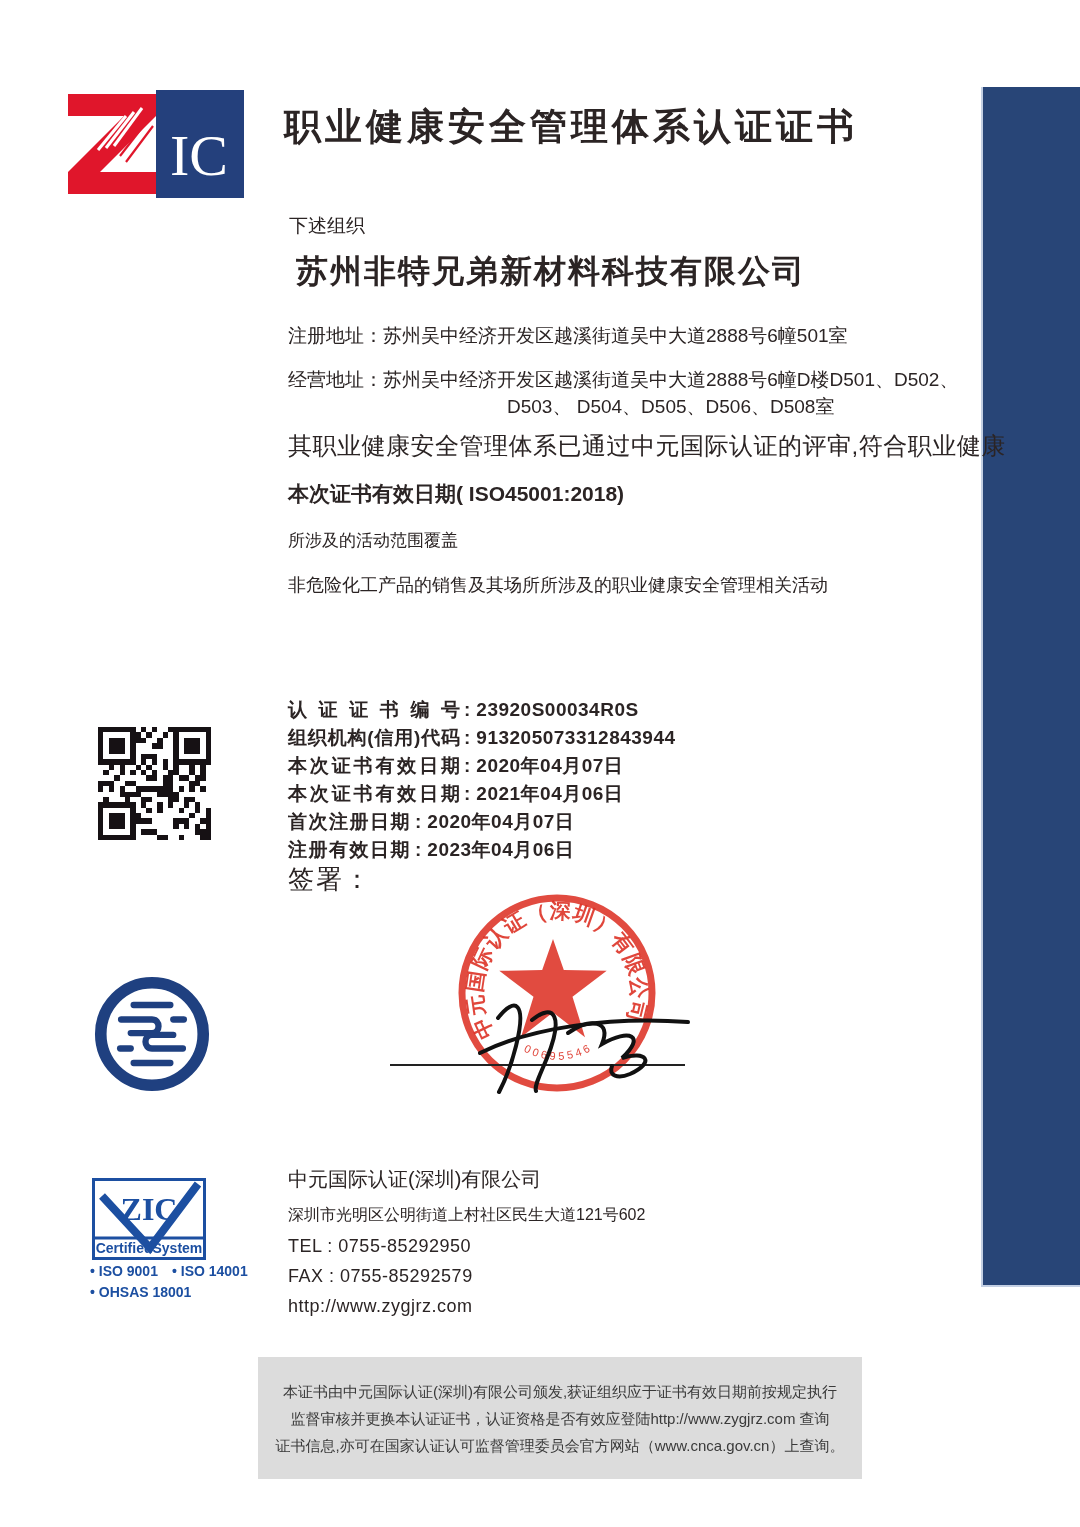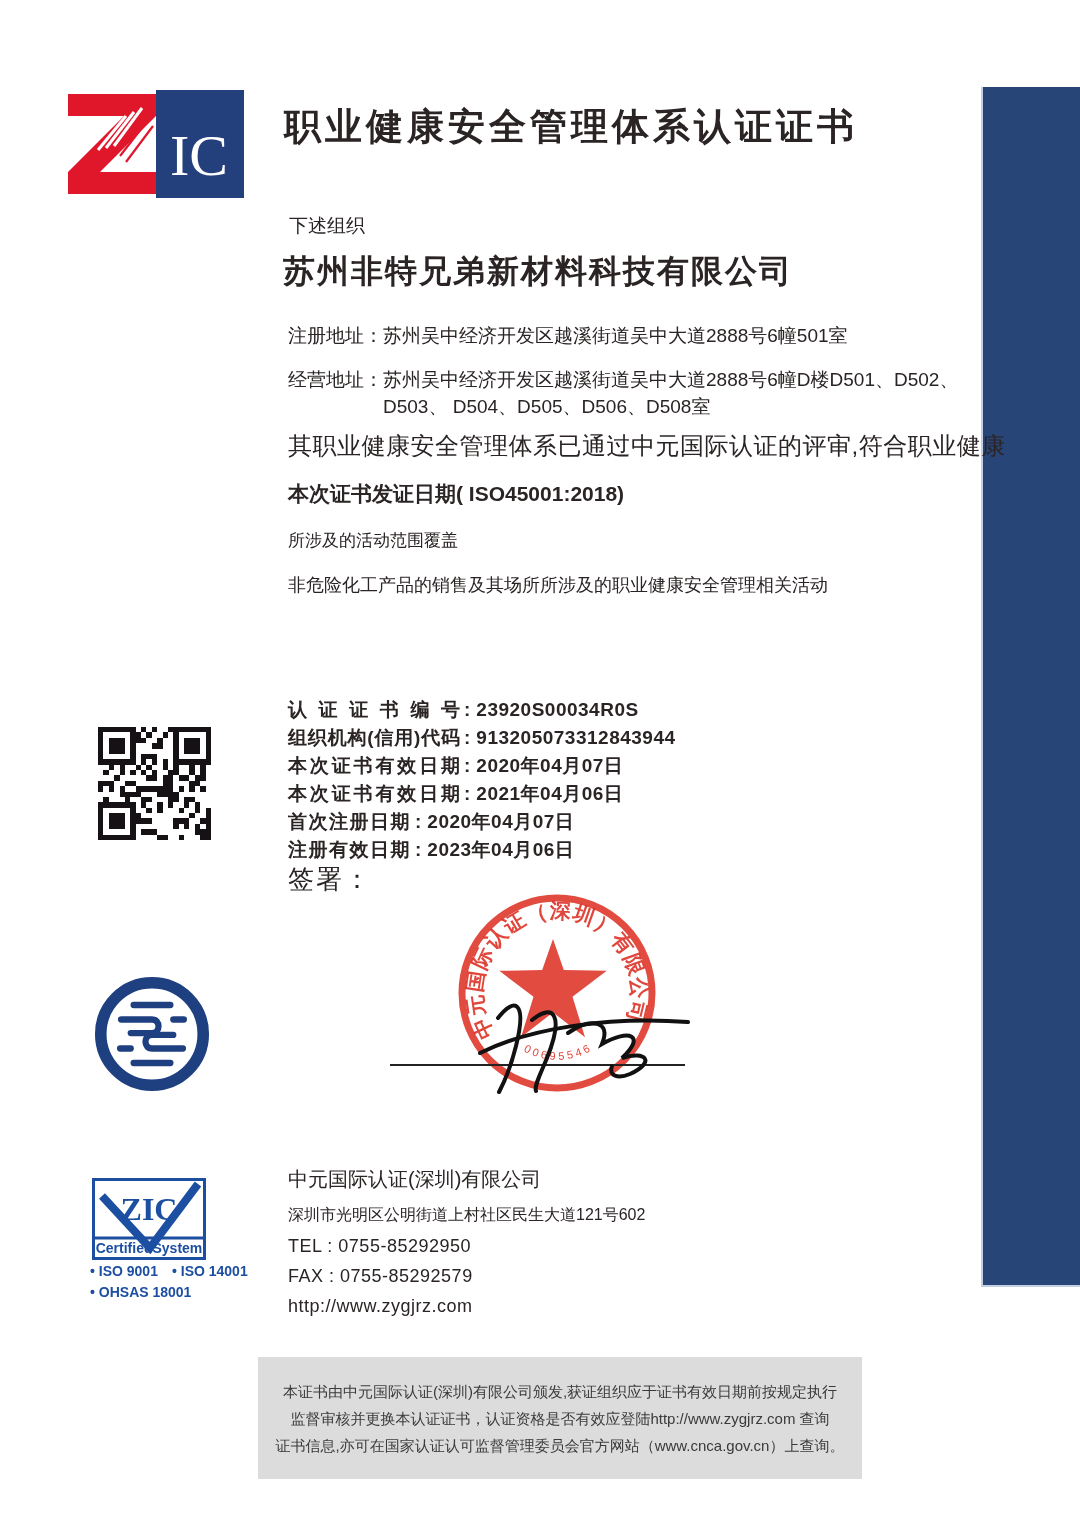--- a/index.html
+++ b/index.html
@@ -7,23 +7,23 @@
   #page{position:relative;width:1080px;height:1527px;background:#ffffff;overflow:hidden;}
   .abs{position:absolute;}
 
   
   #navy-bar{left:981px;top:87px;width:99px;height:1198px;background:#284577;
             border-left:2px solid #c3cfe3;border-bottom:2px solid #c3cfe3;}
 
   
   #cert-title{left:284px;top:102px;font-size:37px;font-weight:700;letter-spacing:4px;color:#2b2424;}
   #org-intro-label{left:289px;top:213px;font-size:19px;color:#2b2424;}
-  #company-name{left:283px;top:250px;font-size:32px;font-weight:600;letter-spacing:2px;color:#2b2424;}
-
-  .addr-row{display:flex;font-size:19px;color:#2b2424;line-height:27px;}
+  #company-name{left:296px;top:250px;font-size:32px;font-weight:600;letter-spacing:2px;color:#2b2424;}
+
+  .addr-row{display:flex;font-size:19px;color:#2b2424;line-height:27px;text-align:center;}
   .addr-label{white-space:nowrap;}
   #reg-addr{left:288px;top:322px;}
   #biz-addr{left:288px;top:366px;}
 
   #stmt1{left:288px;top:430px;font-size:24px;color:#2b2424;letter-spacing:0.5px;}
   #stmt2{left:288px;top:480px;font-size:21px;font-weight:700;color:#2b2424;}
   #scope-label{left:288px;top:529px;font-size:17px;color:#2b2424;}
   #scope-value{left:288px;top:573px;font-size:18px;color:#2b2424;}
 
   
@@ -84,21 +84,21 @@
   </div>
   <div id="biz-addr" class="abs addr-row">
     <span class="addr-label">经营地址：</span>
     <span>
       <span>苏州吴中经济开发区越溪街道吴中大道2888号6幢D楼D501、D502、</span><br>
       <span>D503、 D504、D505、D506、D508室</span>
     </span>
   </div>
 
   <div id="stmt1" class="abs">其职业健康安全管理体系已通过中元国际认证的评审,符合职业健康</div>
-  <div id="stmt2" class="abs">本次证书发证日期( ISO45001:2018)</div>
+  <div id="stmt2" class="abs">本次证书有效日期( ISO45001:2018)</div>
   <div id="scope-label" class="abs">所涉及的活动范围覆盖</div>
   <div id="scope-value" class="abs">非危险化工产品的销售及其场所所涉及的职业健康安全管理相关活动</div>
 
   <svg id="qr" class="abs" style="left:98px;top:727px;" width="113" height="113" viewBox="0 0 21 21" shape-rendering="crispEdges">
       <rect x="0" y="0" width="1" height="1" fill="#161114"></rect>
       <rect x="1" y="0" width="1" height="1" fill="#161114"></rect>
       <rect x="2" y="0" width="1" height="1" fill="#161114"></rect>
       <rect x="3" y="0" width="1" height="1" fill="#161114"></rect>
       <rect x="4" y="0" width="1" height="1" fill="#161114"></rect>
       <rect x="5" y="0" width="1" height="1" fill="#161114"></rect>

